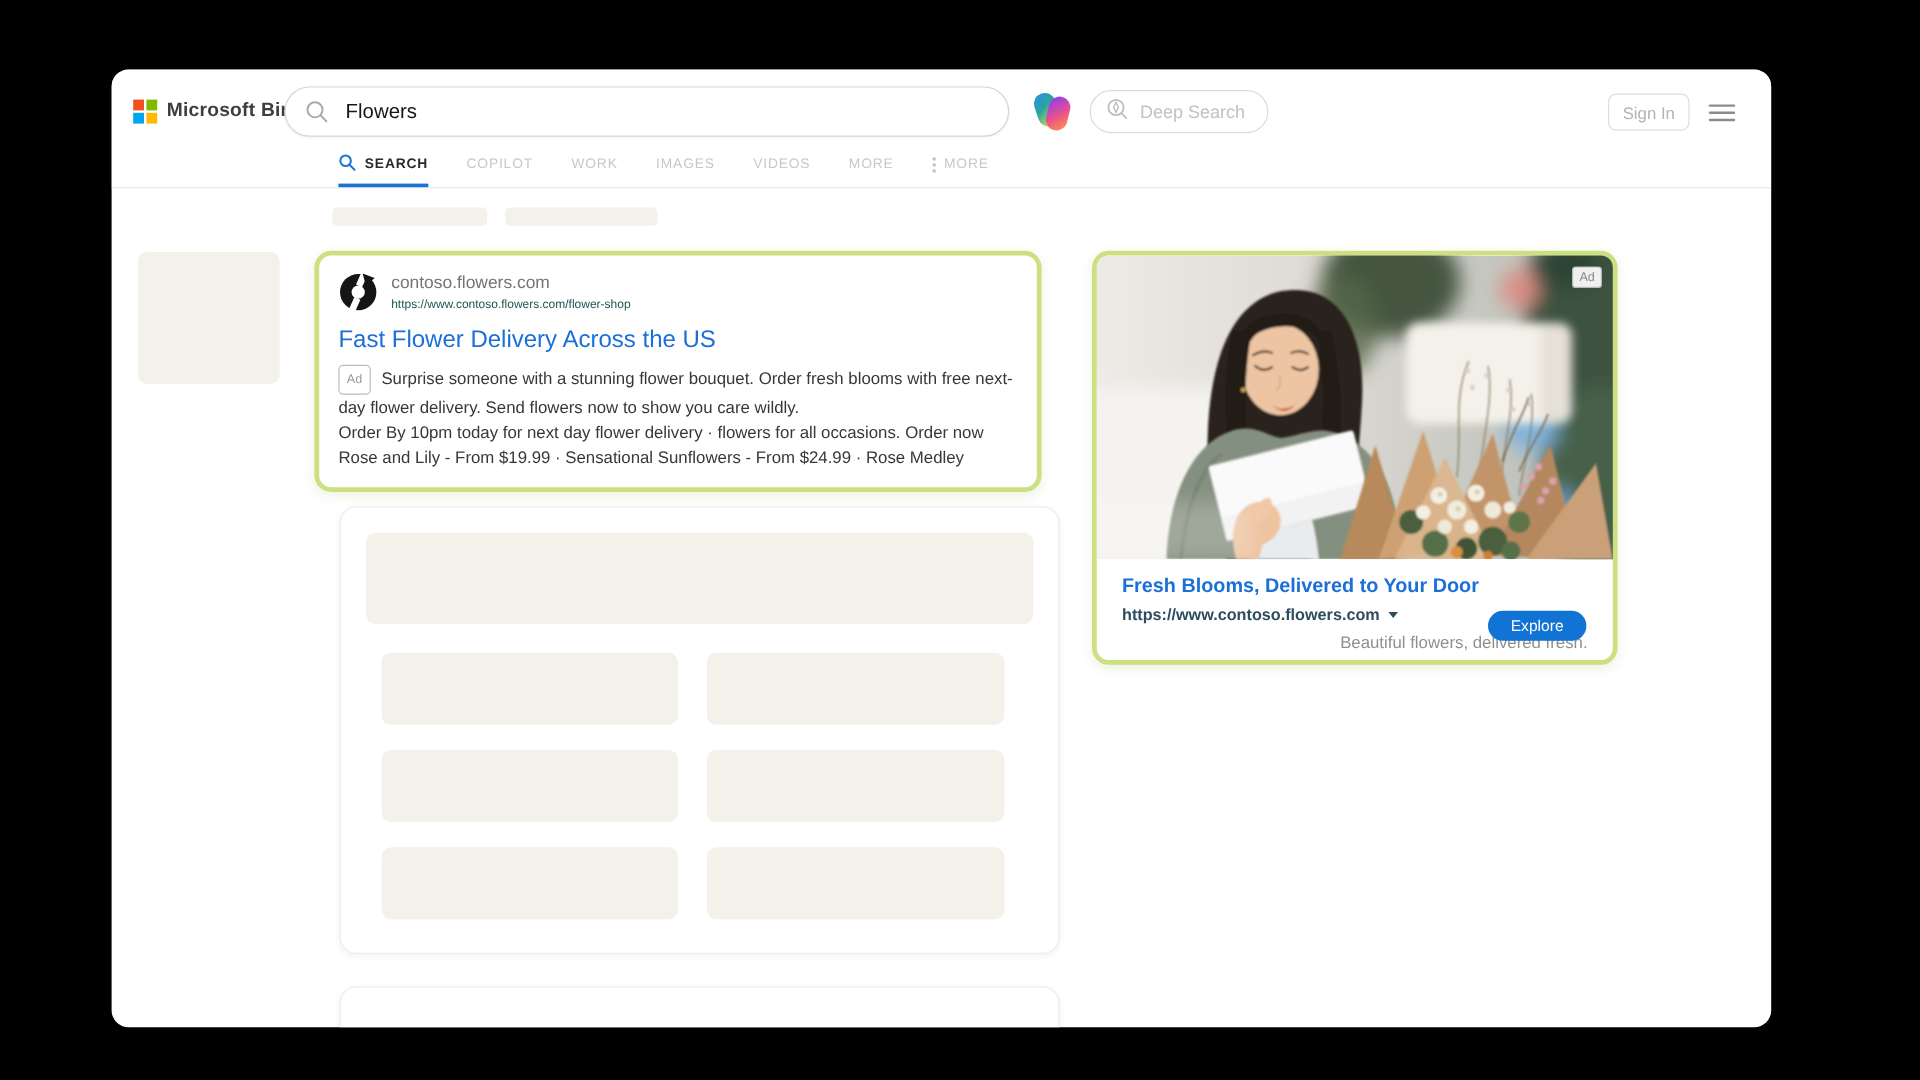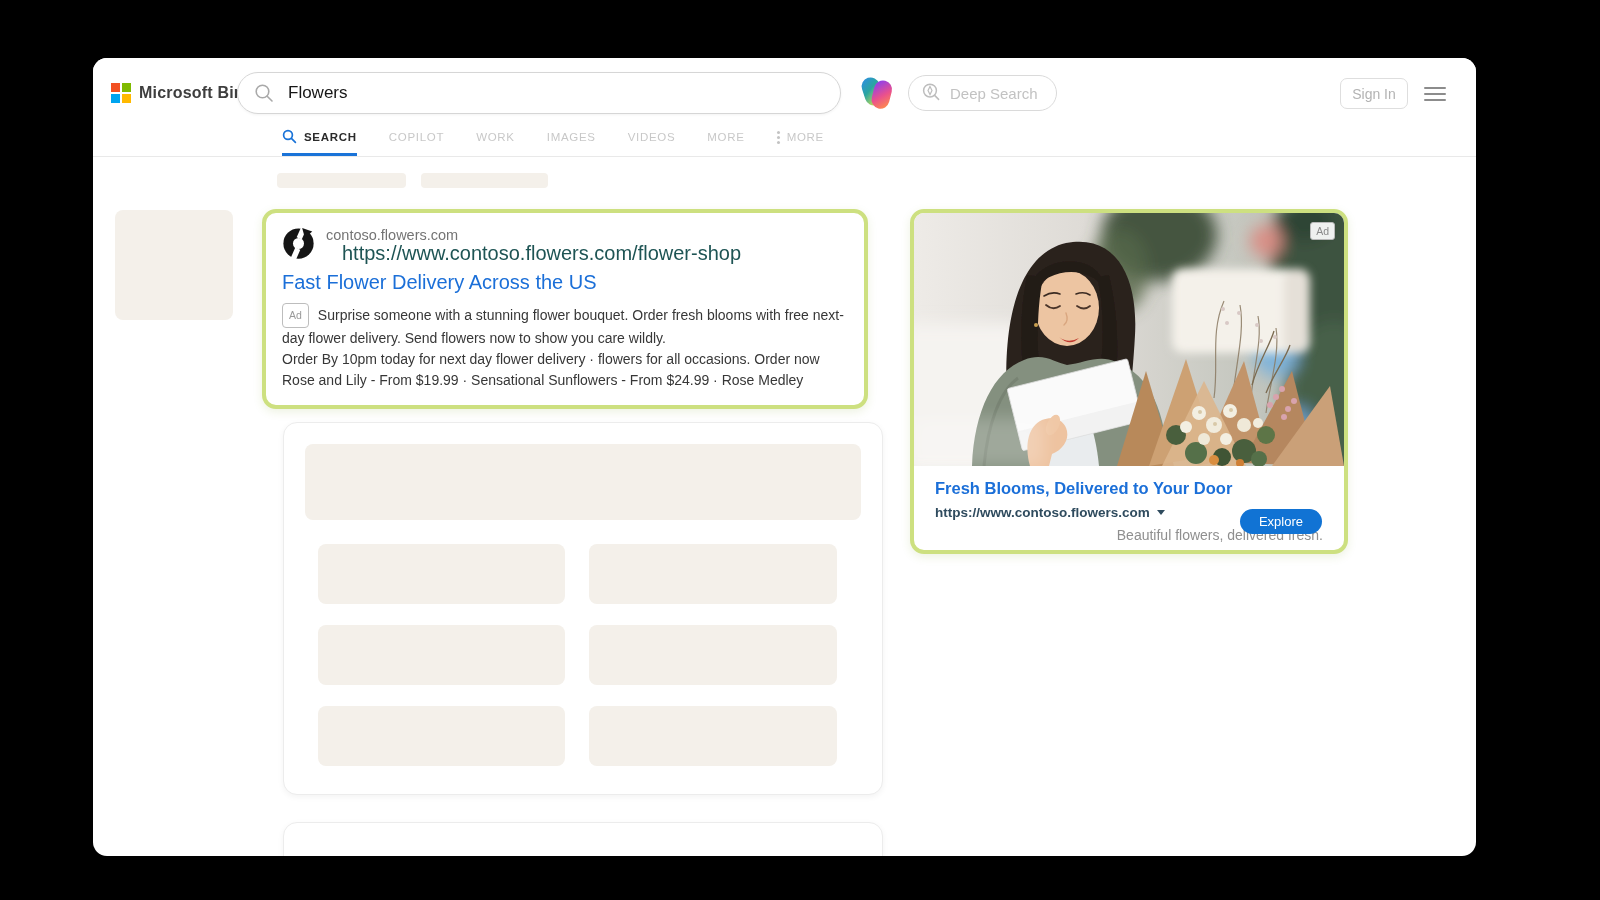--- a/index.html
+++ b/index.html
@@ -71,21 +71,21 @@
 
   
   .main-ad {
     position:absolute; left:169px; top:151px; width:606px;
     background:#fff; border:4px solid var(--green-border,#cde080); border-radius:14px;
     padding:12px 16px 14px; box-shadow:0 3px 10px rgba(130,160,40,.14);
   }
   .ad-head { display:flex; gap:11px; align-items:center; }
   .fav { flex:0 0 auto; margin-top:2px; }
   .ad-domain { font-size:14.5px; color:#747474; line-height:18px; }
-  .ad-url { font-size:20px; color:var(--cite-teal,#1e5454); line-height:19px; cursor:pointer;margin-left:16px; }
+  .ad-url { font-size:10px; color:var(--cite-teal,#1e5454); line-height:19px; cursor:pointer; }
   .main-title { margin-top:7px; font-size:20px; color:var(--link-blue,#1b6fd8); font-weight:400; cursor:pointer; }
   .ad-body { margin-top:9px; font-size:14px; line-height:21px; color:#373737; width:578px; }
   .ad-badge {
     display:inline-block; border:1px solid #bdbdbd; border-radius:4px; color:#9a9a9a;
     font-size:10.5px; padding:1px 6px; margin-right:9px; vertical-align:1px; background:#fff;
   }
   .ad-line { font-size:14px; line-height:21px; color:#373737; }
 
   
   .results-card, .partial-card {

